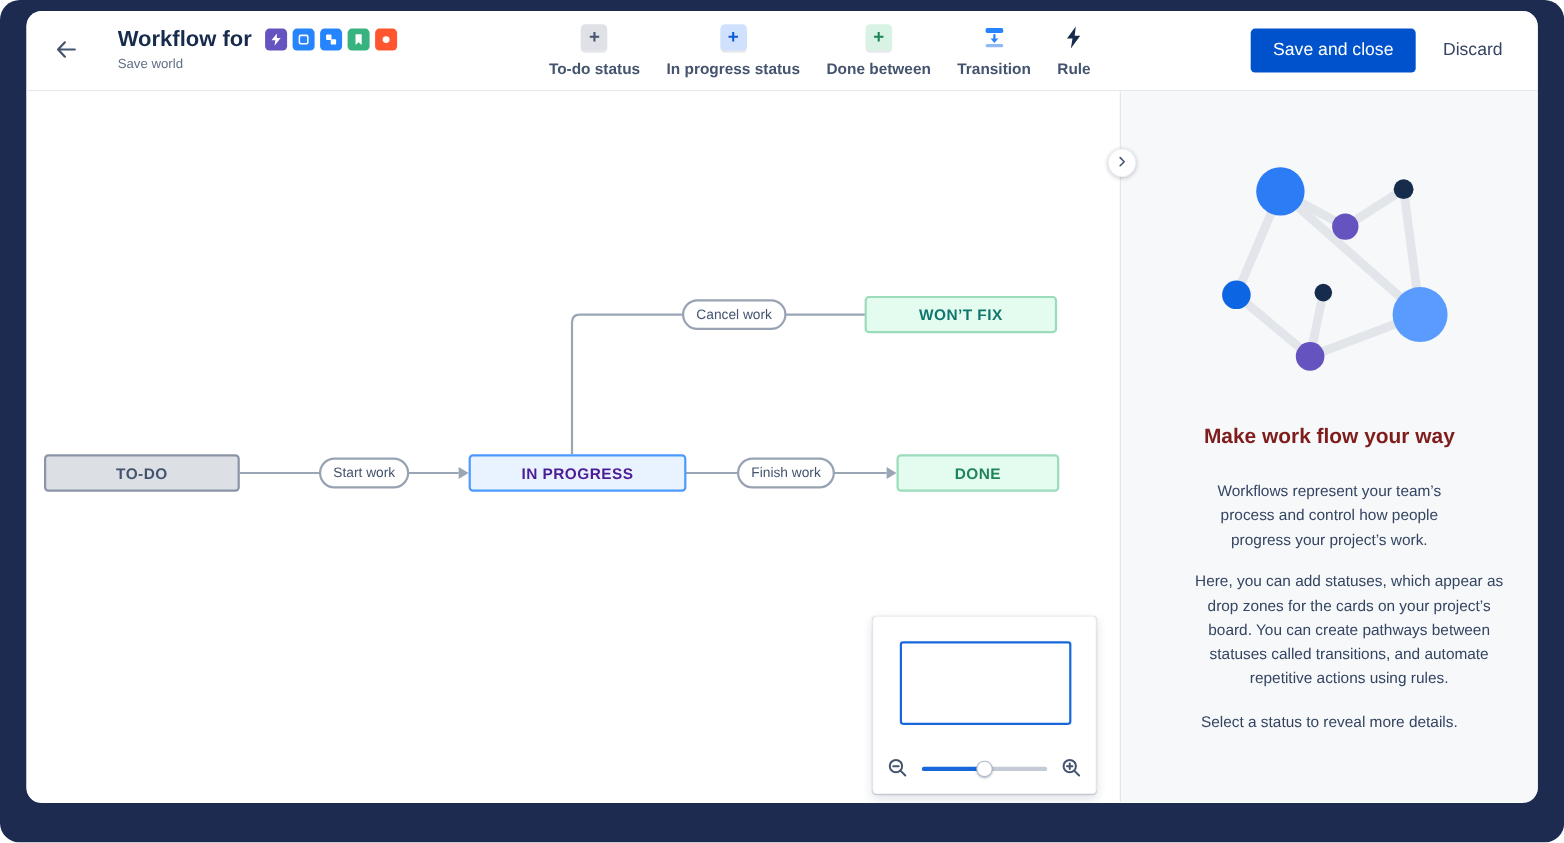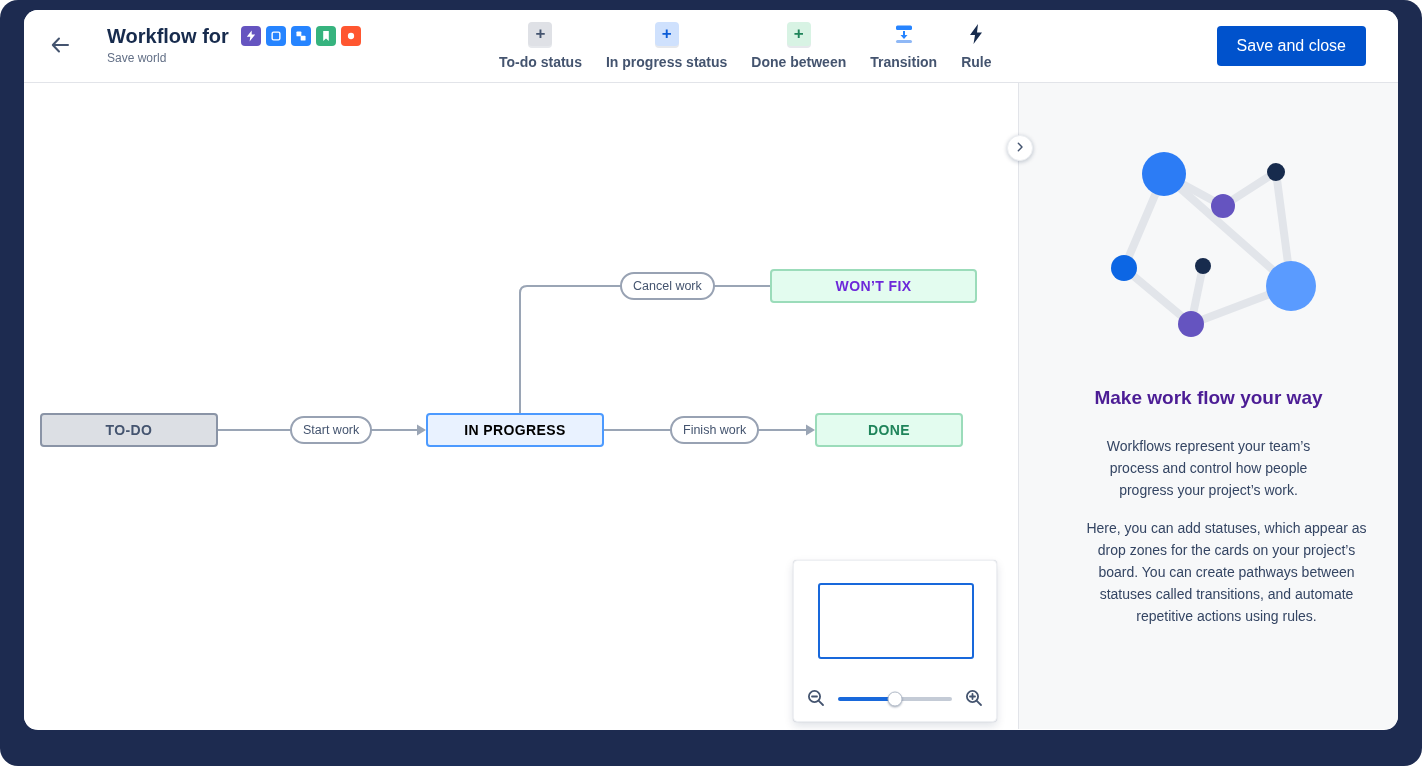--- a/index.html
+++ b/index.html
@@ -21,37 +21,37 @@
   .issue-icon { width:20px; height:20px; border-radius:4px; display:flex; align-items:center; justify-content:center; }
   .subtitle { font-size:12px; color:#626f86; margin-top:3px; }
 
   .toolbar { position:absolute; left:475px; top:12px; display:flex; gap:24px; }
   .tb-item { display:flex; flex-direction:column; align-items:center; gap:8px; cursor:pointer; }
   .tb-icon { width:24px; height:24px; border-radius:4px; display:flex; align-items:center; justify-content:center;
     font-size:17px; font-weight:700; box-shadow:0 2px 0 rgba(9,30,66,0.10); }
   .tb-icon.flat { box-shadow:none; background:transparent !important; }
   .tb-label { font-size:14px; color:#44546f; white-space:nowrap;font-weight:bold; }
 
-  .header-actions { position:absolute; right:32px; top:16px; display:flex; align-items:center; gap:25px;flex-direction:column; }
+  .header-actions { position:absolute; right:32px; top:16px; display:flex; align-items:center; gap:25px; }
   .save-btn { height:40px; padding:0 20px; background:#0052cc; color:#fff; font-size:16px; font-weight:500;
     border:none; border-radius:4px; cursor:pointer; font-family:inherit; }
   .discard-btn { background:transparent; border:none; font-size:16px; font-weight:500; color:#344563;
     cursor:pointer; font-family:inherit; }
 
   
   .content { position:relative; height:646px; }
   .canvas { position:absolute; left:0; top:0; width:994px; height:646px; background:#fff; }
   .edges { position:absolute; left:0; top:0; }
 
   .status { position:absolute; height:34px; border-radius:4px; display:flex; align-items:center;
     justify-content:center; font-size:14px; font-weight:700; letter-spacing:0.4px; cursor:pointer; }
   .status.todo { left:16px; top:330px; width:178px; background:#dcdfe4; border:2px solid #8a94a6; color:#44546f; }
-  .status.inprogress { left:402px; top:330px; width:178px; background:#e9f2ff; border:2px solid #4c9aff; color:#000000; }
+  .status.inprogress { left:402px; top:330px; width:198px; background:#e9f2ff; border:2px solid #4c9aff; color:#4c1d95; }
   .status.done { left:791px; top:330px; width:148px; background:#e3fcef; border:2px solid #9bdcba; color:#1f845a; }
-  .status.wontfix { left:746px; top:186px; width:207px; background:#e3fcef; border:2px solid #9bdcba; color:#6d28d9; }
+  .status.wontfix { left:762px; top:186px; width:175px; background:#e3fcef; border:2px solid #9bdcba; color:#0f766e; }
 
   .pill { position:absolute; height:28px; border-radius:14px; border:2px solid #98a2b3; background:#fff;
     color:#44546f; font-size:12.5px; display:inline-flex; align-items:center; padding:0 11px;
     white-space:nowrap; cursor:pointer; }
   .pill.start { left:266px; top:333px; }
   .pill.finish { left:646px; top:333px; }
   .pill.cancel { left:596px; top:189px; }
 
   
   .minimap { position:absolute; left:769px; top:477px; width:204px; height:162px; background:#fff;
@@ -67,21 +67,21 @@
   .thumb { position:absolute; left:50%; top:50%; transform:translate(-50%,-50%); width:15px; height:15px;
     background:#fff; border:1px solid #b3bcc9; border-radius:50%; box-shadow:0 1px 2px rgba(9,30,66,0.3); cursor:grab; }
 
   
   .sidebar { position:absolute; left:994px; top:0; width:380px; height:646px; background:#f7f8f9;
     border-left:1px solid #e2e4e9; display:flex; flex-direction:column; align-items:center; }
   .collapse-btn { position:absolute; left:983px; top:52px; width:26px; height:26px; border-radius:50%;
     background:#fff; border:1px solid #eceef1; box-shadow:0 1px 4px rgba(9,30,66,0.25); cursor:pointer;
     display:flex; align-items:center; justify-content:center; z-index:5; }
   .illustration { margin-top:50px; }
-  .sb-heading { margin-top:24px; font-size:19px; font-weight:700; color:#4c1d95; text-align:center; }
+  .sb-heading { margin-top:24px; font-size:19px; font-weight:700; color:#7f1d1d; text-align:center; }
   .sb-p { font-size:14px; line-height:22px; color:#344563; text-align:center; }
   .p1 { width:252px; margin-top:26px; }
   .p2 { width:282px; margin-top:16px;margin-left:36px; }
   .p3 { width:260px; margin-top:18px; }
 </style>
 </head>
 <body>
 
 <div class="stage">
   <div class="frame-bg"></div>
@@ -253,17 +253,18 @@
           <circle cx="204" cy="73" r="12" fill="#6554c0"></circle>
           <circle cx="105" cy="135" r="13" fill="#0c66e4"></circle>
           <circle cx="184" cy="133" r="8" fill="#172b4d"></circle>
           <circle cx="272" cy="153" r="25" fill="#5a9bff"></circle>
           <circle cx="172" cy="191" r="13" fill="#6554c0"></circle>
         </svg>
 
         <h2 class="sb-heading">Make work flow your way</h2>
         <p class="sb-p p1">Workflows represent your team’s process and control how people progress your project’s work.</p>
         <p class="sb-p p2">Here, you can add statuses, which appear as drop zones for the cards on your project’s board. You can create pathways between statuses called transitions, and automate repetitive actions using rules.</p>
+        <p class="sb-p p3">Select a status to reveal more details.</p>
       </aside>
 
     </div>
   </div>
 </div>
 
 </body></html>

